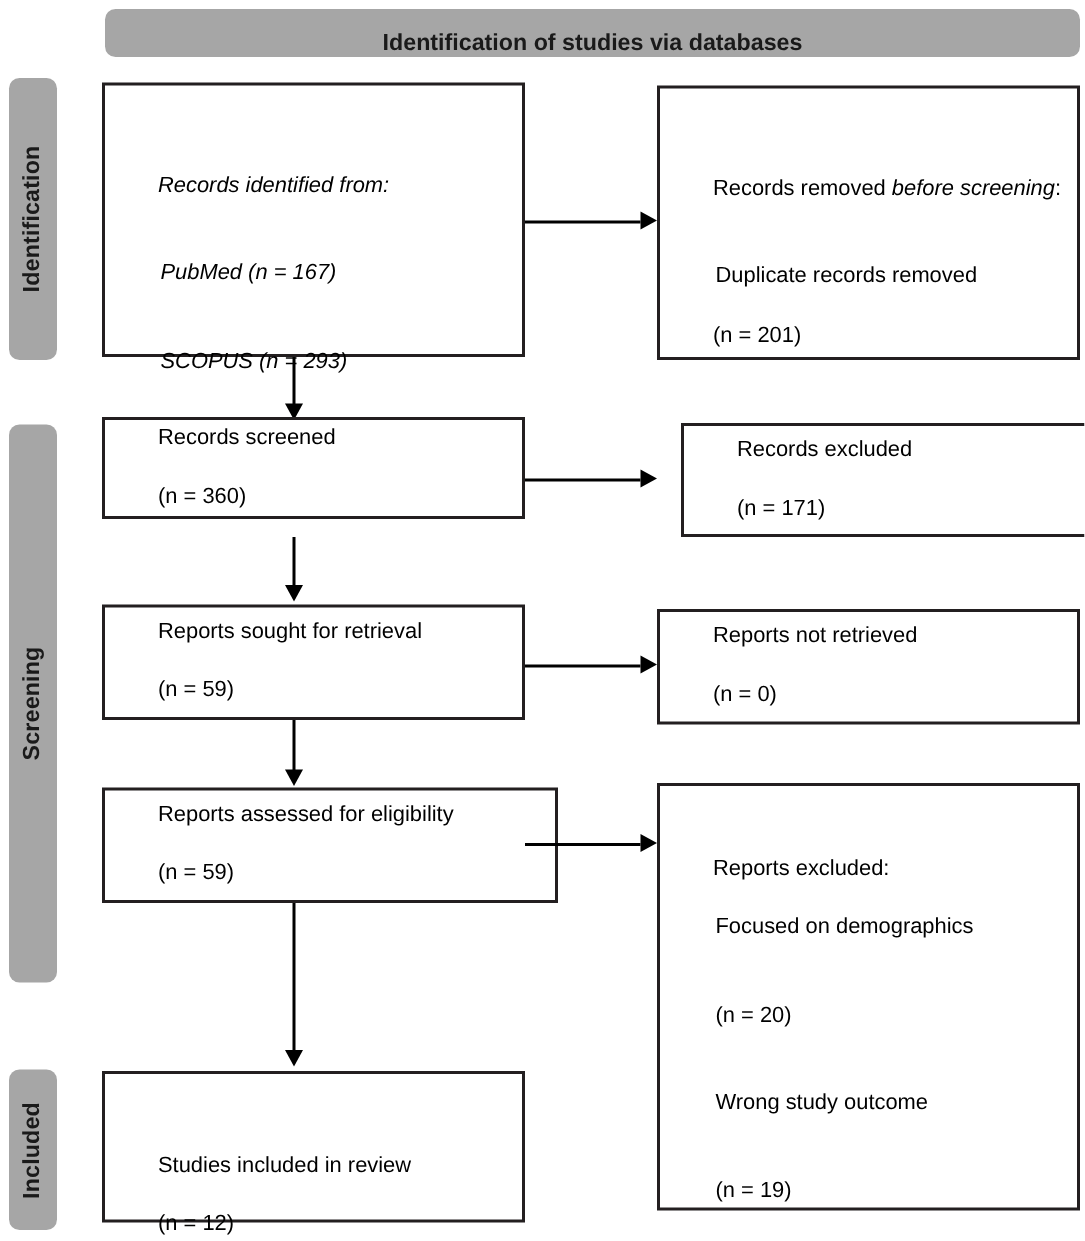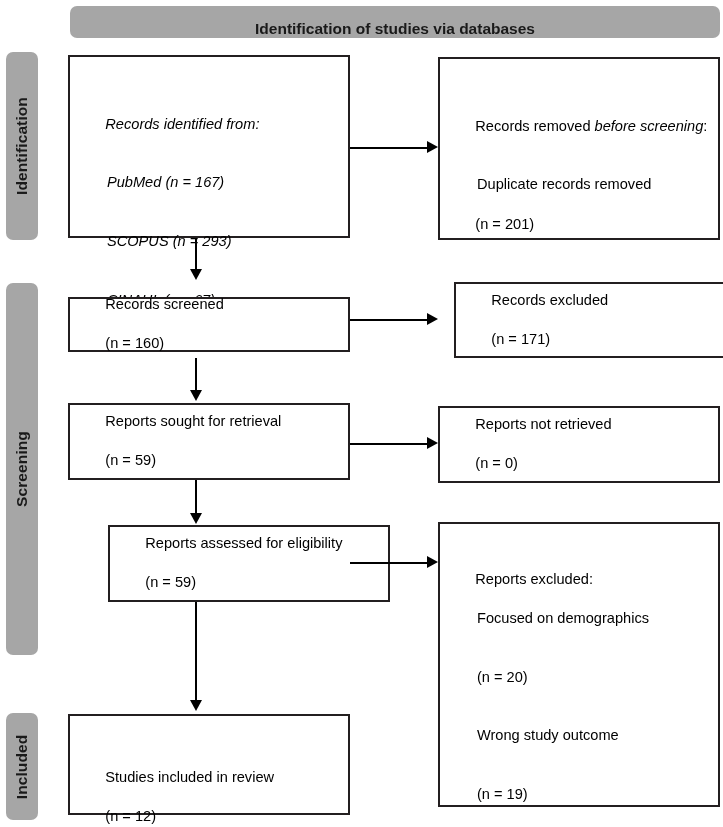--- a/index.html
+++ b/index.html
@@ -144,24 +144,24 @@
       <span>(n = 201)</span>
     </div>
   </div>
 
   <div class="conn-h" style="left:350px; top:147px; width:77px;"></div>
   <div class="arrow-right" style="left:427px; top:141px;"></div>
 
   <div class="conn-v" style="left:195px; top:238px; height:33px;"></div>
   <div class="arrow-down" style="left:189.5px; top:269px;"></div>
 
-  <div class="box center" style="left:68px; top:297px; width:282px; height:55px;padding-left:48px;">
+  <div class="box center" style="left:68px; top:278px; width:282px; height:68px;padding-left:48px;">
     <div class="box-text">
       <span>Records screened</span><br>
-      <span>(n = 160)</span>
+      <span>(n = 360)</span>
     </div>
   </div>
 
   <div class="box center" style="left:438px; top:282px; width:304px; height:76px;margin-left:16px;">
     <div class="box-text">
       <span>Records excluded</span><br>
       <span>(n = 171)</span>
     </div>
   </div>
 
@@ -184,21 +184,21 @@
       <span>(n = 0)</span>
     </div>
   </div>
 
   <div class="conn-h" style="left:350px; top:443px; width:77px;"></div>
   <div class="arrow-right" style="left:427px; top:437px;"></div>
 
   <div class="conn-v" style="left:195px; top:480px; height:35px;"></div>
   <div class="arrow-down" style="left:189.5px; top:513px;"></div>
 
-  <div class="box center" style="left:68px; top:525px; width:282px; height:77px;margin-left:40px;">
+  <div class="box center" style="left:68px; top:525px; width:304px; height:77px;">
     <div class="box-text">
       <span>Reports assessed for eligibility</span><br>
       <span>(n = 59)</span>
     </div>
   </div>
 
   <div class="box" style="left:438px; top:522px; width:282px; height:285px;">
     <div class="box-text" style="top:26px;">
       <span>Reports excluded:</span>
       <span class="indent">Focused on demographics</span>

